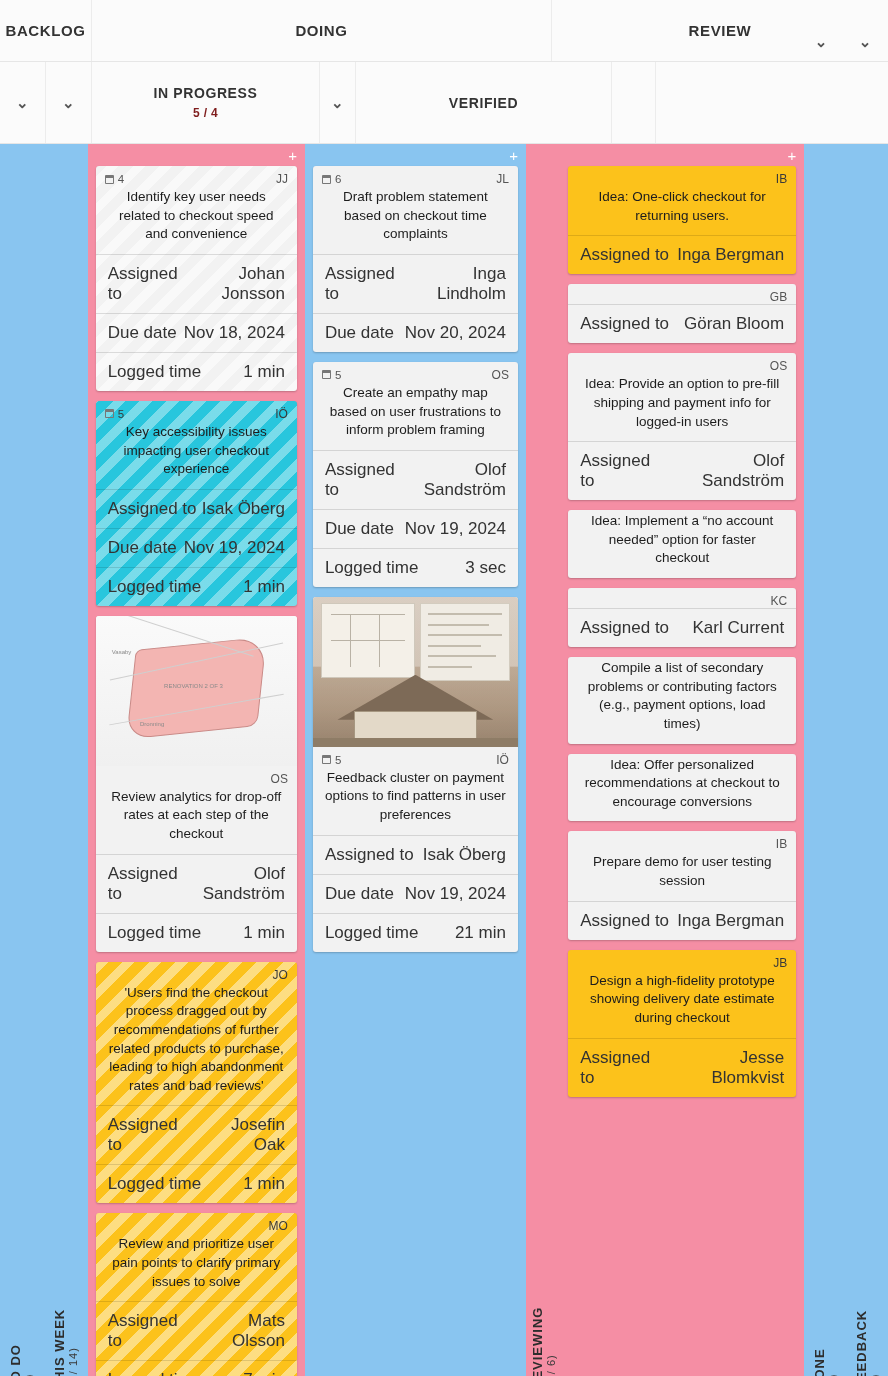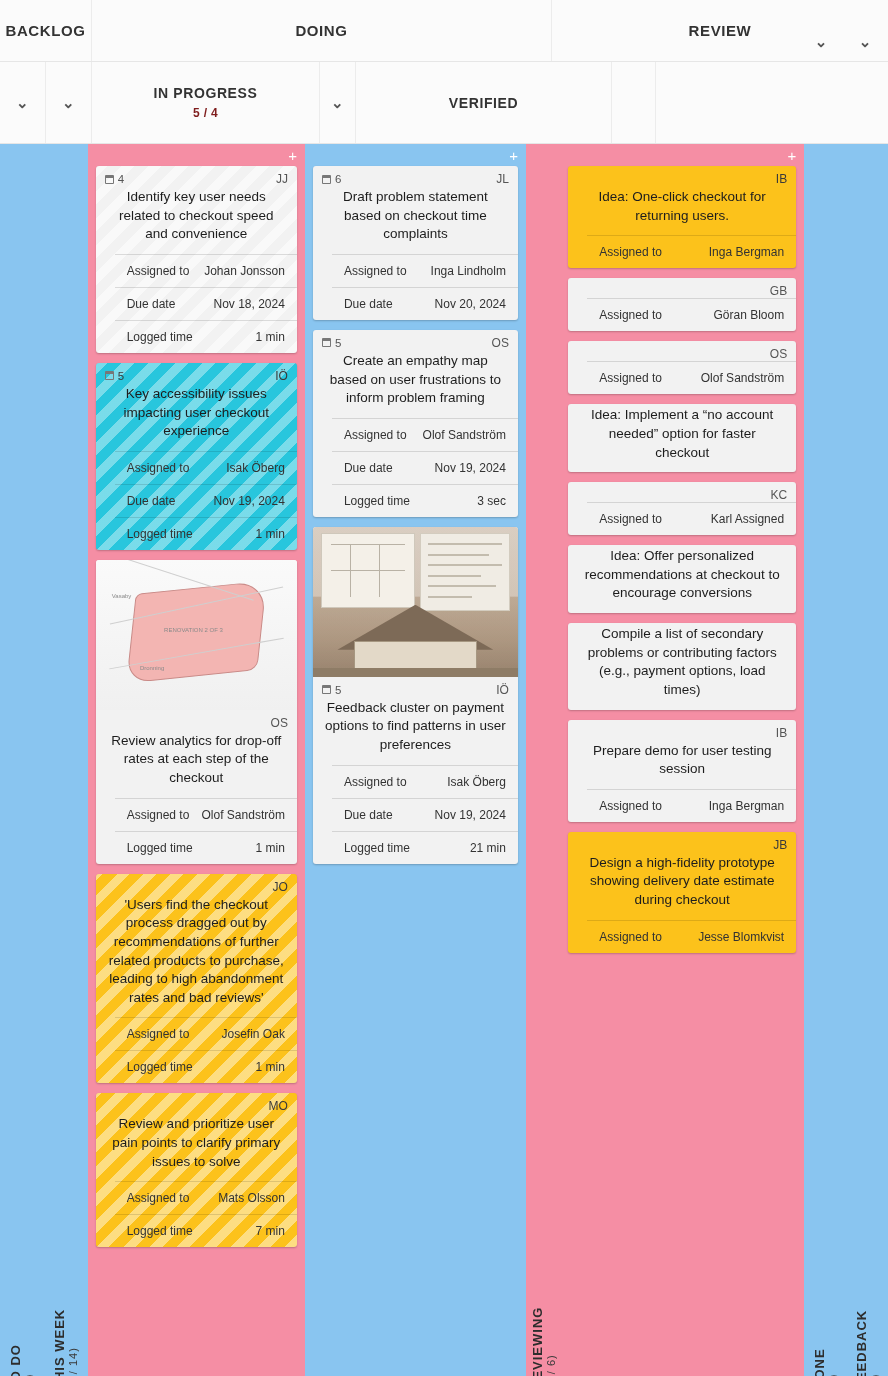--- a/index.html
+++ b/index.html
@@ -191,23 +191,22 @@
     font-size: 13.5px;
     color: #1d1d1d;
   }
 
   .meta {
     display: flex;
     justify-content: space-between;
     align-items: flex-start;
     padding: 9px 12px;
     border-top: 1px solid rgba(0,0,0,.12);
-    font-size: 12px;
+    font-size: 17px;
     color: #333;
-    margin-left: 19px;
   }
   .meta .val { text-align: right; }
 
   .thumb {
     width: 100%;
     height: 150px;
     display: block;
   }
   .thumb.map {
     background: linear-gradient(#fafafa, #f0f0f0);
@@ -543,43 +542,44 @@
             <div class="meta">
               <span>Assigned to</span>
               <span class="val">Göran Bloom</span>
             </div>
           </div>
           <div class="card ">
             <div class="card-top">
               <span></span>
               <span class="initials">OS</span>
             </div>
+            <div class="card-title">Idea: Provide an option to pre-fill shipping and payment info for logged-in users</div>
             <div class="meta">
               <span>Assigned to</span>
               <span class="val">Olof Sandström</span>
             </div>
           </div>
           <div class="card ">
             <div class="card-title">Idea: Implement a “no account needed” option for faster checkout</div>
           </div>
           <div class="card ">
             <div class="card-top">
               <span></span>
               <span class="initials">KC</span>
             </div>
             <div class="meta">
               <span>Assigned to</span>
-              <span class="val">Karl Assigned</span>
-            </div>
+              <span class="val">Karl Current</span>
+            </div>
+          </div>
+          <div class="card ">
+            <div class="card-title">Compile a list of secondary problems or contributing factors (e.g., payment options, load times)</div>
           </div>
           <div class="card ">
             <div class="card-title">Idea: Offer personalized recommendations at checkout to encourage conversions</div>
-          </div>
-          <div class="card ">
-            <div class="card-title">Compile a list of secondary problems or contributing factors (e.g., payment options, load times)</div>
           </div>
           <div class="card ">
             <div class="card-top">
               <span></span>
               <span class="initials">IB</span>
             </div>
             <div class="card-title">Prepare demo for user testing session</div>
             <div class="meta">
               <span>Assigned to</span>
               <span class="val">Inga Bergman</span>

